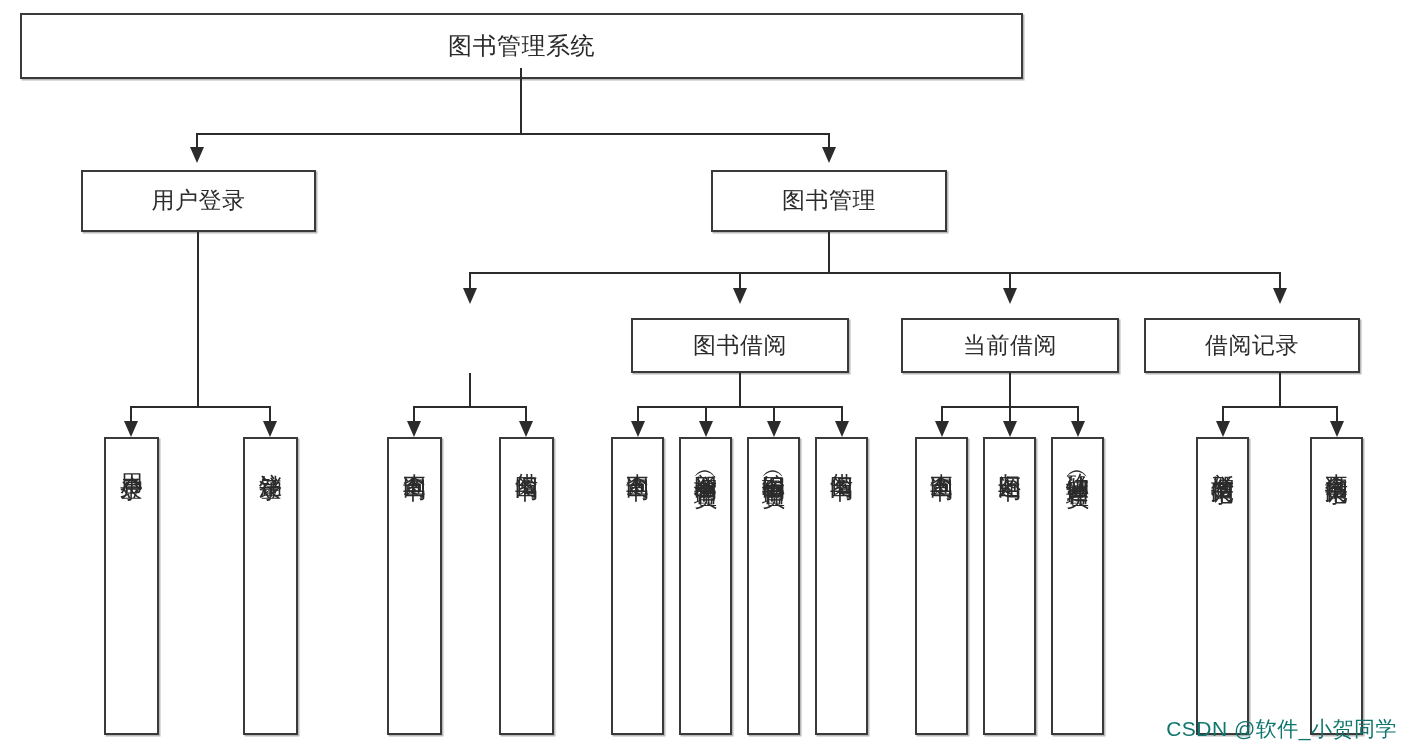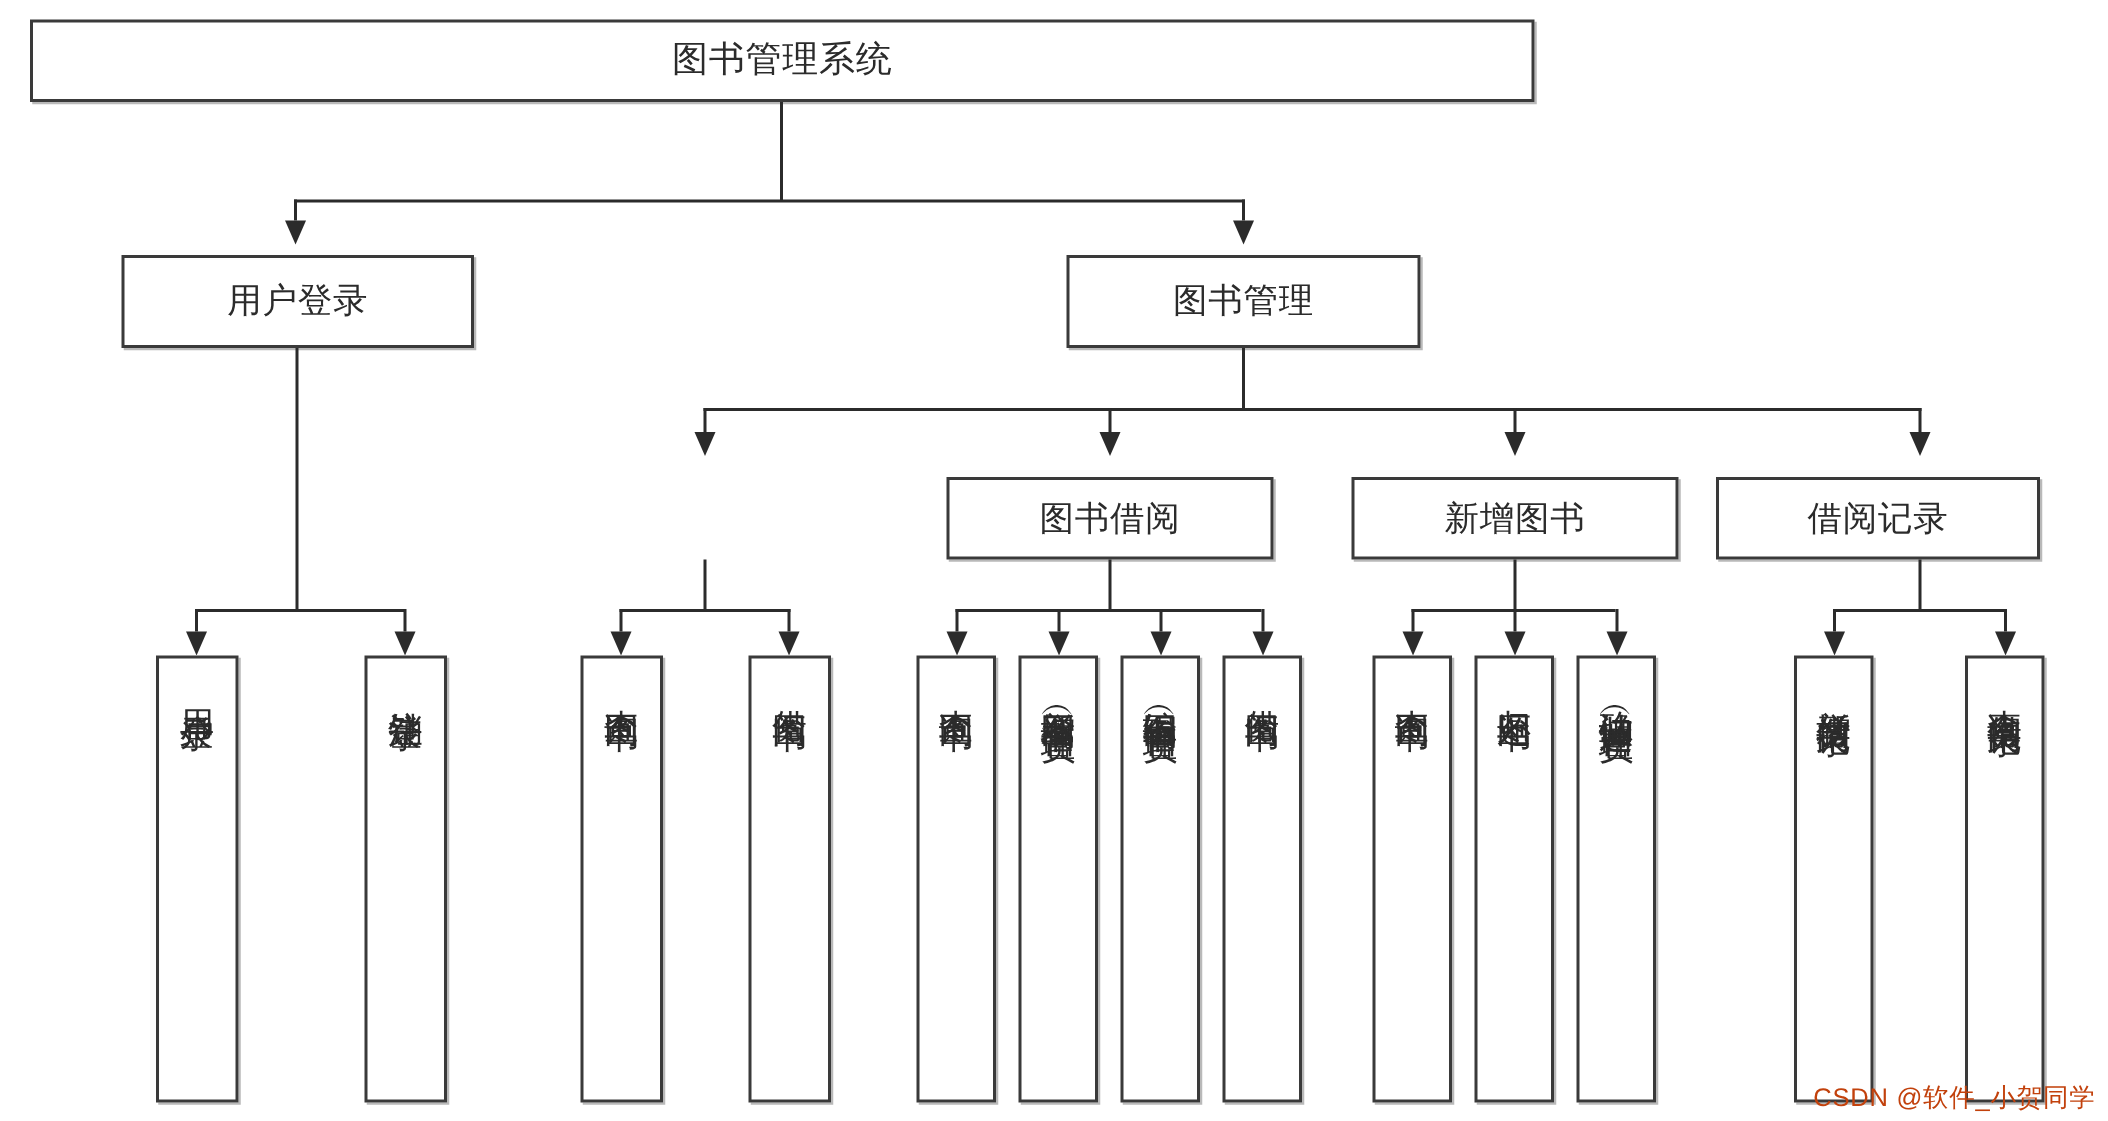--- a/index.html
+++ b/index.html
@@ -76,32 +76,32 @@
     border-left: 7px solid transparent;
     border-right: 7px solid transparent;
     border-top: 16px solid #2b2b2b;
   }
 
   
   #watermark {
     position: absolute;
     right: 8px;
     bottom: 4px;
-    font-size: 17px;
-    color: #c2410c;
+    font-size: 21px;
+    color: #0f766e;
     white-space: nowrap;
     letter-spacing: 0.5px;
   }
 </style>
 </head>
 <body>
 
 <div id="canvas">
 
-  <div class="node root horiz" style="left:20px; top:13px; width:1003px; height:55px;">
+  <div class="node root horiz" style="left:20px; top:13px; width:1003px; height:66px;">
     <span class="label">图书管理系统</span>
   </div>
 
   <div class="vline" style="left:520px; top:68px; height:66px;"></div>
   <div class="hline" style="left:196px; top:133px; width:634px;"></div>
 
   <div class="vline" style="left:196px; top:133px; height:14px;"></div>
   <div class="arrow" style="left:190px; top:147px;"></div>
 
   <div class="vline" style="left:828px; top:133px; height:14px;"></div>
@@ -143,21 +143,21 @@
   <div class="vline" style="left:1009px; top:272px; height:16px;"></div>
   <div class="arrow" style="left:1003px; top:288px;"></div>
 
   <div class="vline" style="left:1279px; top:272px; height:16px;"></div>
   <div class="arrow" style="left:1273px; top:288px;"></div>
 
   <div class="node horiz" style="left:631px; top:318px; width:218px; height:55px;">
     <span class="label">图书借阅</span>
   </div>
   <div class="node horiz" style="left:901px; top:318px; width:218px; height:55px;">
-    <span class="label">新增图书</span>
+    <span class="label">当前借阅</span>
   </div>
   <div class="node horiz" style="left:1144px; top:318px; width:216px; height:55px;">
     <span class="label">借阅记录</span>
   </div>
 
   <div class="vline" style="left:469px; top:373px; height:34px;"></div>
   <div class="hline" style="left:413px; top:406px; width:114px;"></div>
 
   <div class="vline" style="left:413px; top:406px; height:15px;"></div>
   <div class="arrow" style="left:407px; top:421px;"></div>

